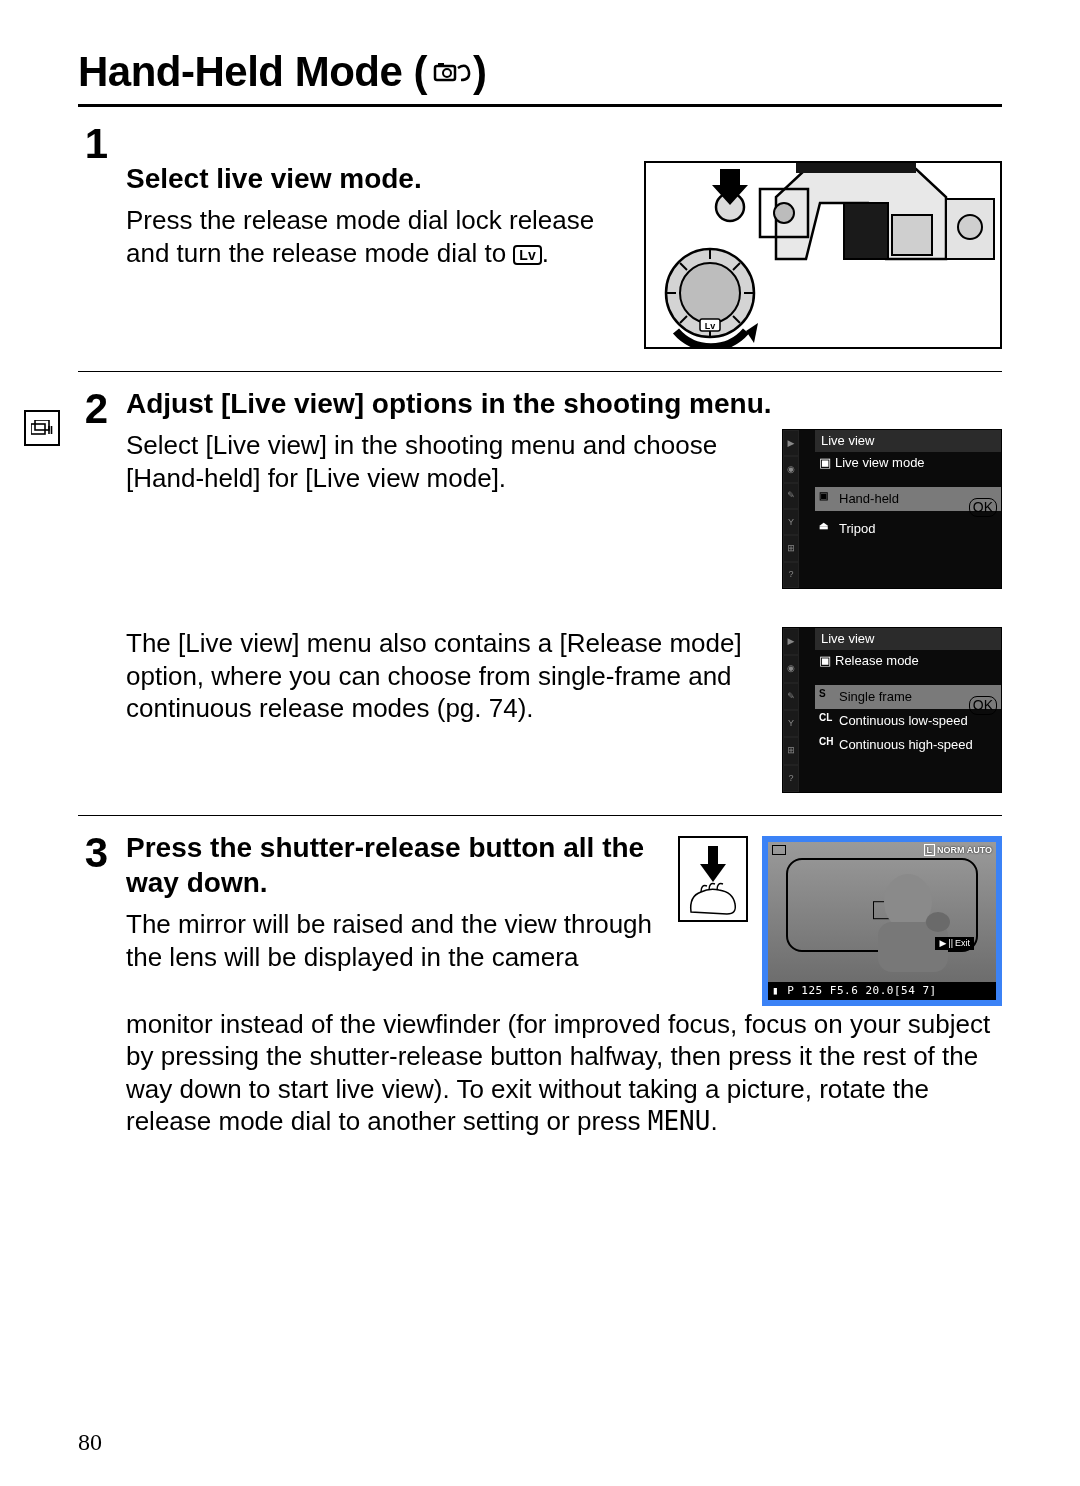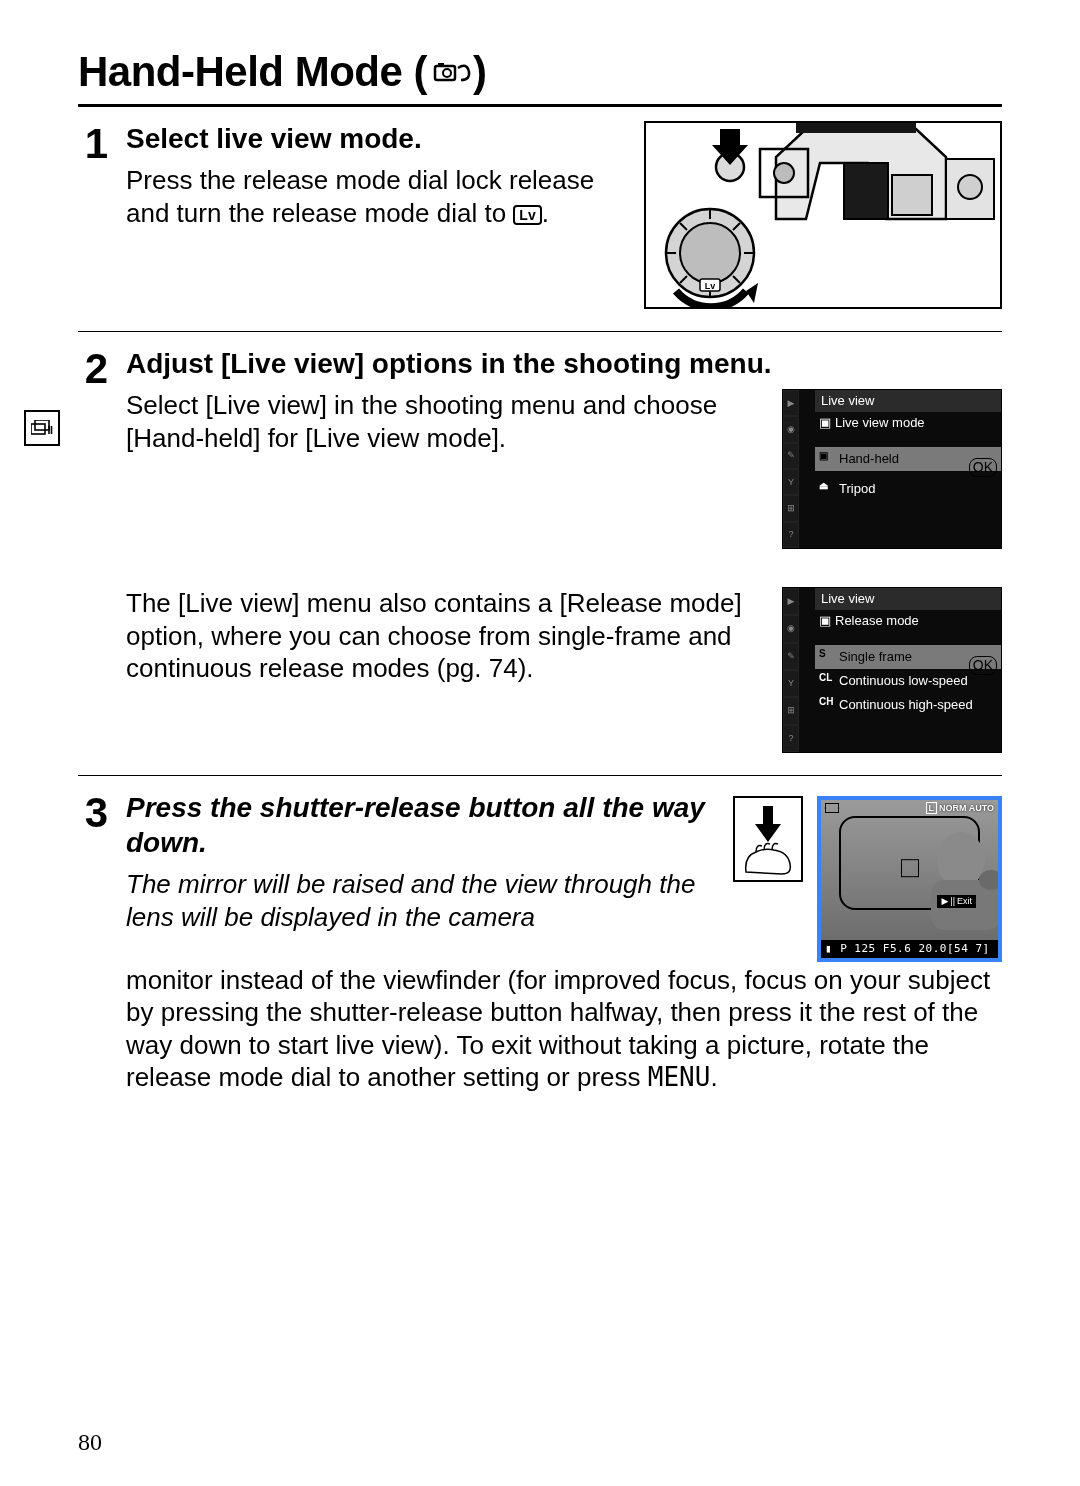--- a/index.html
+++ b/index.html
@@ -120,22 +120,22 @@
   .ok-pill{
     position:absolute; right:4px; top:11px;
     border:1px solid currentColor; border-radius:8px;
     font-size:14px; padding:0 3px;
   }
   .mode-tag{
     position:absolute;left:4px;top:3px;font-size:10px;font-weight:bold;
   }
   .gap{height:6px;}
   .lv-preview {
-    width:185px;
-    border:4px solid #3b82f6;
+    width:240px;
+    border:6px solid #3b82f6;
   }
   .lv-img{
     height:140px;background:linear-gradient(#9a9a9a,#6d6d6d);position:relative;overflow:hidden;
   }
   .lv-frame{position:absolute;left:18px;top:16px;right:18px;bottom:30px;border:2px solid #000;border-radius:16px;}
   .lv-center{position:absolute;left:50%;top:50%;width:18px;height:18px;border:1.5px solid #000;transform:translate(-50%,-60%);}
   .lv-info{
     background:#000;color:#fff;font-size:11px;padding:2px 4px;display:flex;gap:8px;align-items:center;letter-spacing:0.5px;font-family:monospace;
   }
   .lv-exit{position:absolute;right:22px;bottom:32px;background:#000;color:#fff;font-size:9px;padding:1px 4px;}
@@ -162,21 +162,21 @@
           <rect x="5" y="5" width="6" height="4" fill="#000"></rect>
           <circle cx="14" cy="15" r="4" fill="none" stroke="#000" stroke-width="2"></circle>
           <path d="M25 10 Q34 4 36 14 Q37 22 28 22" fill="none" stroke="#000" stroke-width="2.5"></path>
         </svg></span><span>)</span>
   </h1>
 
   <div class="step">
     <div class="step-row">
       <div class="step-num">1</div>
       <div class="step-body">
-        <div style="display:flex;gap:24px;align-items:flex-start;">
+        <div style="display:flex;gap:24px;align-items:flex-start;margin-top:40px;">
           <div style="flex:1;">
             <div class="step-heading">Select live view mode.</div>
             <div>
               <span>Press the release mode dial lock release and turn the release mode dial to </span><span class="lv-glyph">Lv</span><span>.</span>
             </div>
           </div>
           <div style="text-align:center;">
             <div class="illus-box dial-illus">
               <svg width="354" height="184" viewBox="0 0 354 184">
 
@@ -299,21 +299,21 @@
         </div>
       </div>
     </div>
   </div>
 
   <div class="step">
     <div class="step-row">
       <div class="step-num">3</div>
       <div class="step-body">
         <div style="display:flex;gap:20px;align-items:flex-start;">
-          <div style="flex:1;font-style:italic;">
+          <div style="flex:1;">
             <div class="step-heading">Press the shutter-release button all the way down.</div>
             <span>The mirror will be raised and the view through the lens will be displayed in the camera </span>
           </div>
           <div class="step3-figs">
             <div class="shutter-box">
               <svg class="arrow-down" width="26" height="36">
                   <rect x="8" y="0" width="10" height="18" fill="#000"></rect>
                   <polygon points="0,18 26,18 13,36" fill="#000"></polygon>
                 </svg>
               <svg class="hand" width="52" height="34">

